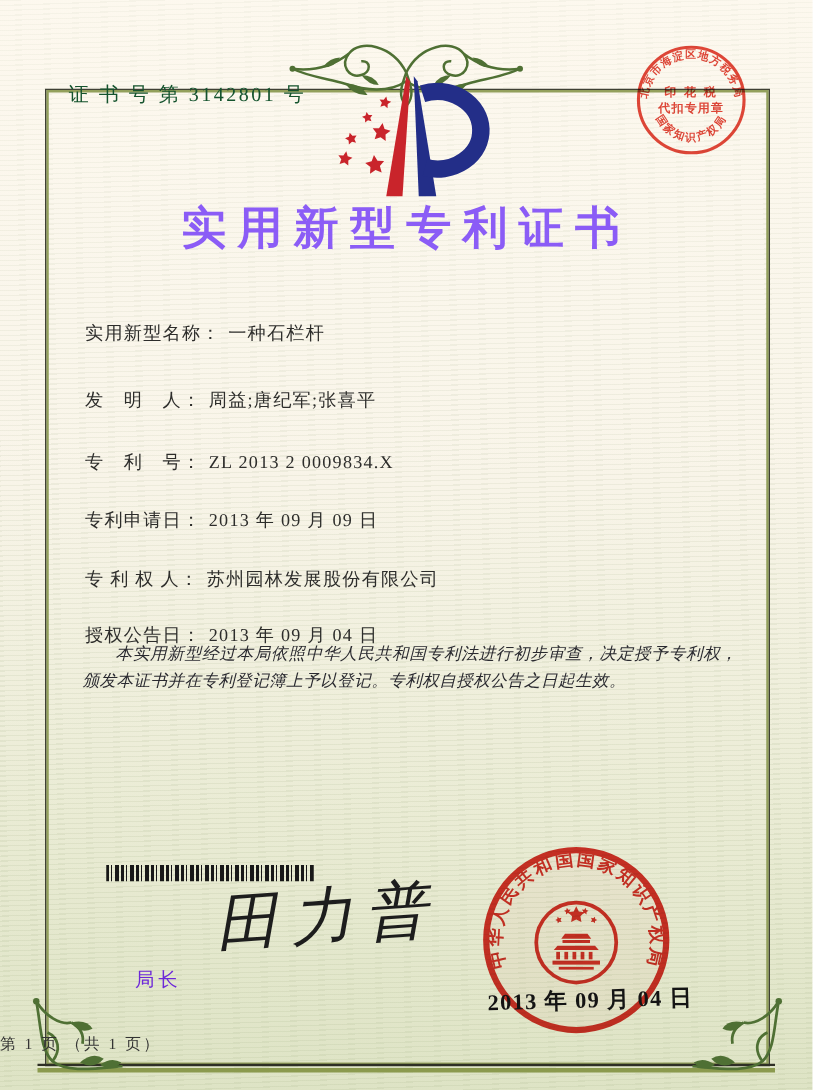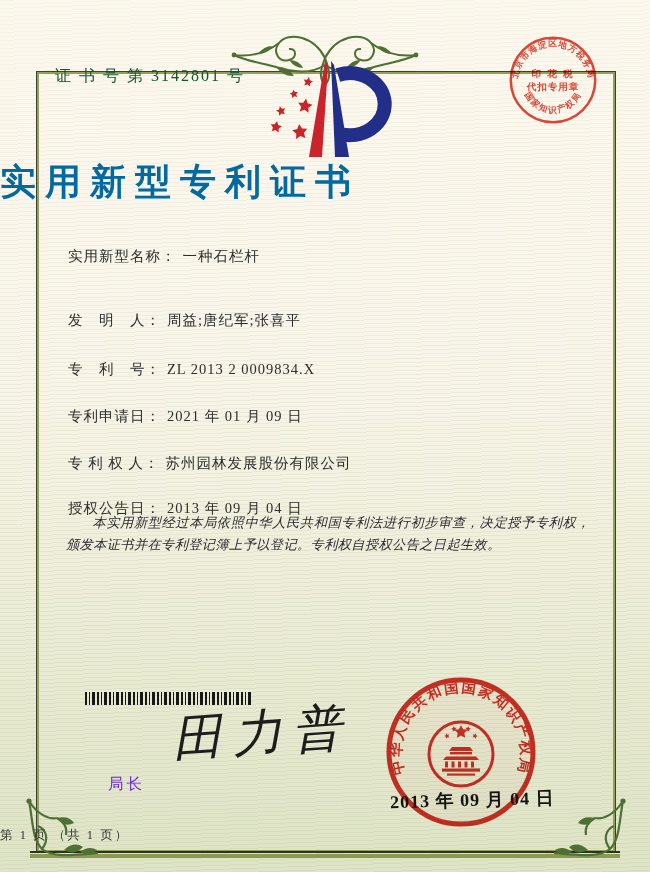--- a/index.html
+++ b/index.html
@@ -24,22 +24,22 @@
   .bottom-rule{
     position:absolute;left:30px;top:851px;width:590px;height:7px;z-index:2;
     background:linear-gradient(180deg,#2e2f25 0 2px,rgba(0,0,0,0) 2px 3.5px,#8b9a4e 3.5px 7px);
   }
   .cert-number{
     position:absolute;left:55px;top:66px;z-index:3;
     font-size:16px;letter-spacing:2px;color:#14532d;
   }
   .logo{position:absolute;left:250px;top:53px;z-index:3;}
   .page-title{
-    position:absolute;left:0;top:158px;width:100%;z-index:3;
-    font-size:36px;font-weight:bold;letter-spacing:9px;color:#0369a1;
+    position:absolute;left:0;top:158px;width:100%;z-index:3;text-align:center;
+    font-size:36px;font-weight:bold;letter-spacing:9px;color:#8b5cf6;
   }
   .fields{position:absolute;left:68px;top:247px;width:520px;z-index:3;}
   .field{position:absolute;left:0;font-size:14.5px;color:#2d2d2b;letter-spacing:1px;white-space:nowrap;}
   .field .val{margin-left:6px;}
   .paras{
     position:absolute;left:66px;top:512px;width:524px;z-index:3;
     font-size:13.2px;line-height:1.68;color:#2a2a30;text-align:justify;letter-spacing:.4px;font-style:italic;
   }
   .paras p{margin:0;text-indent:2em;}
   .barcode{
@@ -141,24 +141,24 @@
     <use href="#starP" transform="translate(50,79) scale(8) rotate(-6)"></use>
   </g>
   <polygon fill="#c9242b" points="75,8 78,12 72,104 59,104"></polygon>
   <polygon fill="#232e88" points="81,8 84,12 99,104 85,104"></polygon>
   <path d="M88,22 A35,31 0 1 1 90,81" fill="none" stroke="#232e88" stroke-width="14"></path>
 </svg>
 
 <div class="page-title">实用新型专利证书</div>
 
 <div class="fields">
-  <div class="field" style="top:0"><span class="lbl">实用新型名称：</span><span class="val">一种石栏杆</span></div>
+  <div class="field" style="top:10px"><span class="lbl">实用新型名称：</span><span class="val">一种石栏杆</span></div>
   <div class="field" style="top:64px"><span class="lbl">发　明　人：</span><span class="val">周益;唐纪军;张喜平</span></div>
   <div class="field" style="top:113px"><span class="lbl">专　利　号：</span><span class="val">ZL 2013 2 0009834.X</span></div>
-  <div class="field" style="top:160px"><span class="lbl">专利申请日：</span><span class="val">2021 年 01 月 09 日</span></div>
+  <div class="field" style="top:160px"><span class="lbl">专利申请日：</span><span class="val">2013 年 09 月 09 日</span></div>
   <div class="field" style="top:207px"><span class="lbl">专 利 权 人：</span><span class="val">苏州园林发展股份有限公司</span></div>
   <div class="field" style="top:252px"><span class="lbl">授权公告日：</span><span class="val">2013 年 09 月 04 日</span></div>
 </div>
 
 <div class="paras">
   <p>本实用新型经过本局依照中华人民共和国专利法进行初步审查，决定授予专利权，颁发本证书并在专利登记簿上予以登记。专利权自授权公告之日起生效。</p>
 </div>
 
 <div class="barcode"></div>
 

